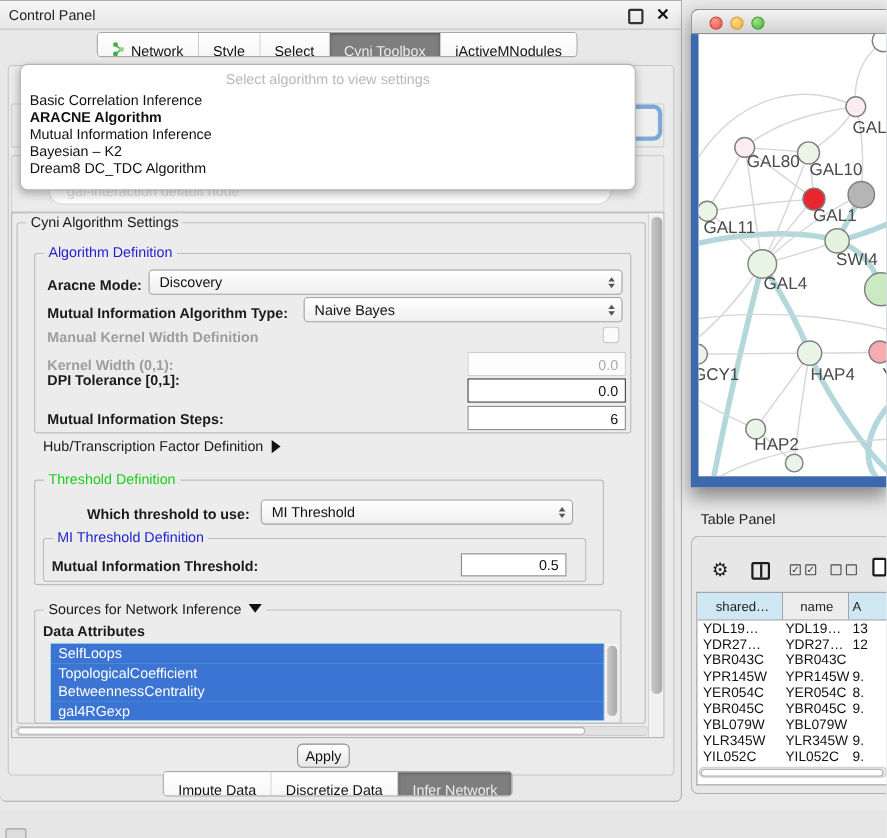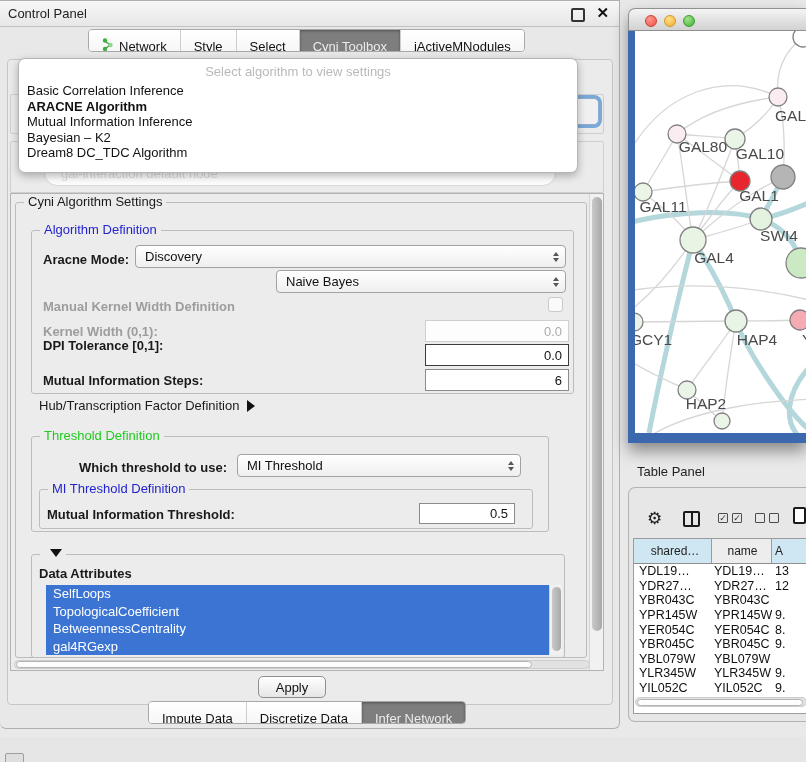--- a/index.html
+++ b/index.html
@@ -72,21 +72,21 @@
       border-bottom:6px solid transparent;border-left:8px solid #111;margin-left:8px;vertical-align:-2px;}
   .tri-down{display:inline-block;width:0;height:0;border-left:6px solid transparent;
       border-right:6px solid transparent;border-top:8px solid #111;margin-left:6px;vertical-align:1px;}
   .attr-list{position:absolute;left:45px;top:583px;width:503px;height:70px;background:#5eead4;overflow:hidden;}
   .attr-item{height:17.5px;line-height:17.5px;padding-left:7px;font-size:13px;color:#fff;background:#3b74d2;white-space:nowrap;}
   .vsb-track{position:absolute;background:#f1f1f1;border-left:1px solid #d5d5d5;box-sizing:border-box;}
   .vsb-thumb{position:absolute;background:linear-gradient(to right,#c9c9c9,#a9a9a9);border-radius:5px;}
   .hsb-track{position:absolute;background:#e2e2e2;border:1px solid #cdcdcd;border-radius:5px;box-sizing:border-box;}
   .hsb-thumb{position:absolute;background:#fdfdfd;border:1px solid #b4b4b4;border-radius:4px;box-sizing:border-box;}
 
-  .apply{position:absolute;left:258px;top:675px;width:68px;height:22px;
+  .apply{position:absolute;left:270px;top:675px;width:48px;height:22px;
       background:linear-gradient(#ffffff,#e6e6e6);border:1px solid #8f8f8f;border-radius:5px;
       font-size:13px;font-family:"Liberation Sans",sans-serif;color:#111;}
   
   .netwin{position:absolute;left:628px;top:8px;width:178px;height:435px;
       box-shadow:0 8px 16px rgba(0,0,0,.42);border-radius:7px 0 0 0;}
   .net-titlebar{position:absolute;left:0;top:0;width:100%;height:23px;
       background:linear-gradient(#f4f4f4,#d2d2d2);border:1px solid #909090;border-right:none;
       border-radius:7px 0 0 0;box-sizing:border-box;}
   .light{position:absolute;top:6px;width:12px;height:12px;border-radius:50%;box-sizing:border-box;}
   .net-frame{position:absolute;left:0;top:23px;width:178px;height:412px;background:#3c68ae;}
@@ -188,20 +188,21 @@
         <span class="gtitle blue">Algorithm Definition</span>
       </div>
       <span class="lbl" style="left:32px;top:58px;">Aracne Mode:</span>
       <div class="combo" style="left:124px;top:51px;width:431px;height:23px;">
         <span>Discovery</span>
         <span class="stepper">
             <span class="arr-up"></span>
             <span class="arr-dn"></span>
           </span>
       </div>
+      <span class="lbl" style="left:32px;top:83px;">Mutual Information Algorithm Type:</span>
       <div class="combo" style="left:265px;top:76px;width:290px;height:23px;">
         <span>Naive Bayes</span>
         <span class="stepper">
             <span class="arr-up"></span>
             <span class="arr-dn"></span>
           </span>
       </div>
       <span class="lbl dis" style="left:32px;top:105px;">Manual Kernel Width Definition</span>
       <div class="chk" style="left:537px;top:103px;"></div>
       <span class="lbl dis" style="left:32px;top:130px;">Kernel Width (0,1):</span>
@@ -234,21 +235,21 @@
       </div>
       <div class="groupbox" style="left:28px;top:295px;width:494px;height:40px;background:#ececec;">
         <span class="gtitle blue">MI Threshold Definition</span>
       </div>
       <span class="lbl" style="left:36px;top:313px;">Mutual Information Threshold:</span>
       <div class="field" style="left:408px;top:309px;width:96px;height:21px;">
         <span>0.5</span>
       </div>
 
       <div class="groupbox" style="left:20px;top:360px;width:534px;height:104px;">
-        <span class="gtitle"><span class="tri-down"></span></span>
+        <span class="gtitle"><span>Sources for Network Inference</span><span class="tri-down"></span></span>
       </div>
       <span class="lbl" style="left:28px;top:372px;">Data Attributes</span>
       <div class="attr-list" style="left:35px;top:391px;width:503px;height:70px;" id="attrList">
           <div class="attr-item">SelfLoops</div>
           <div class="attr-item">TopologicalCoefficient</div>
           <div class="attr-item">BetweennessCentrality</div>
           <div class="attr-item">gal4RGexp</div>
         </div>
       <div class="vsb-track" style="left:538px;top:391px;width:13px;height:70px;">
         <div class="vsb-thumb" style="left:2px;top:2px;width:9px;height:64px;"></div>

